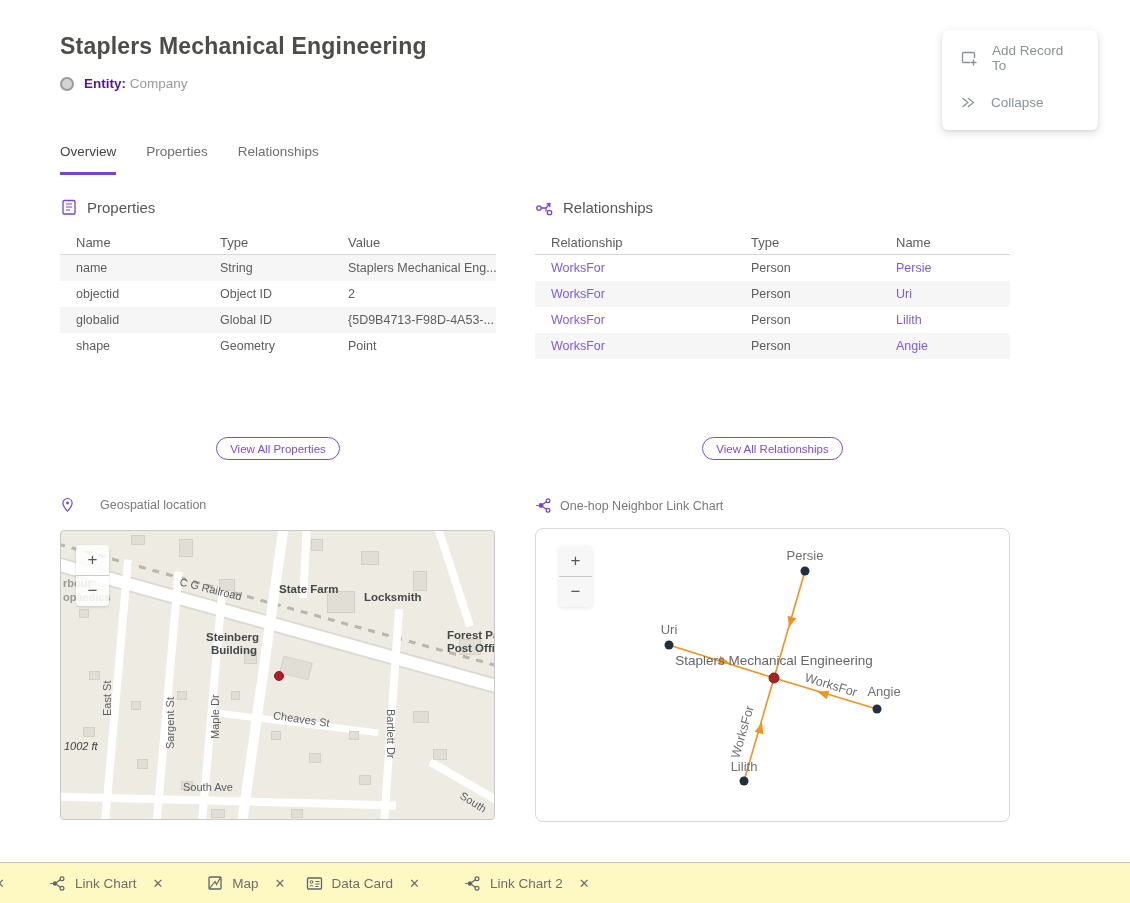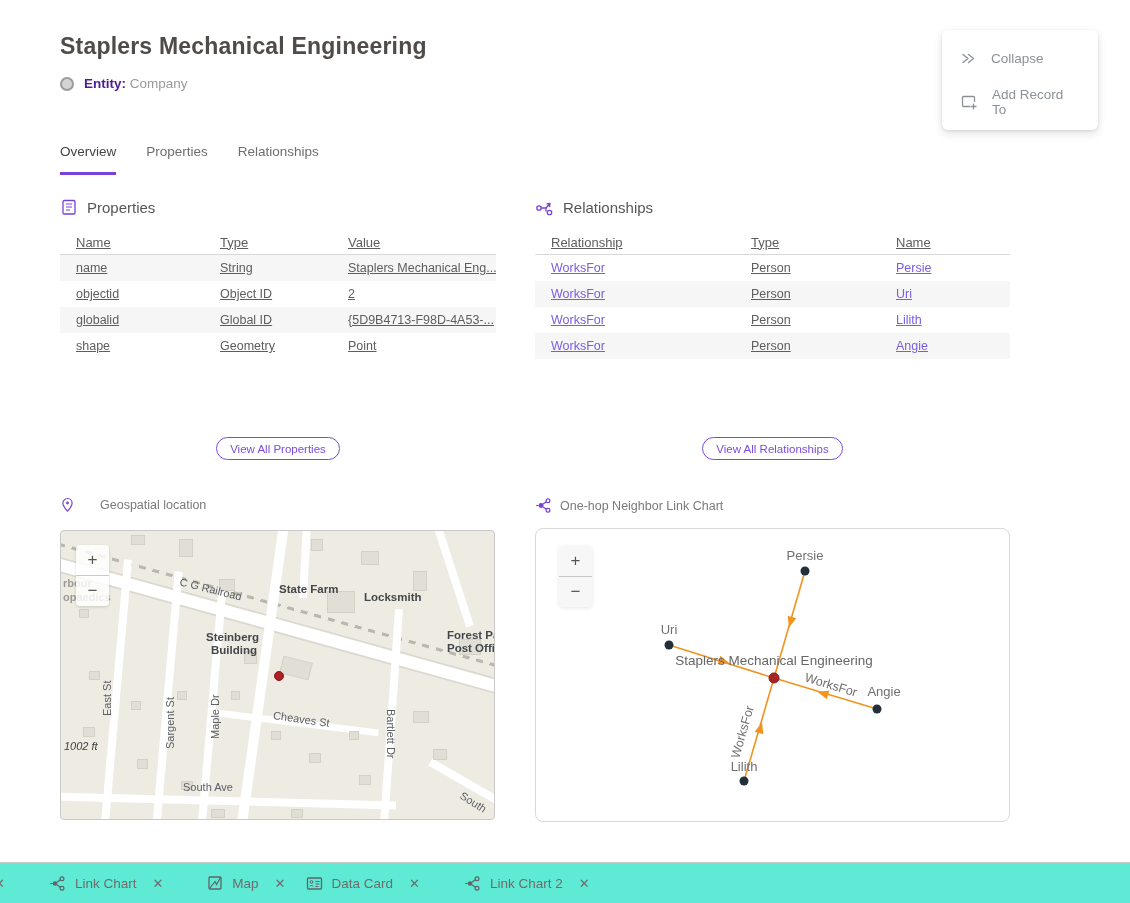--- a/index.html
+++ b/index.html
@@ -30,21 +30,21 @@
   .tab{padding-bottom:13px;cursor:pointer;}
   .tab.active{color:#454545;border-bottom:3px solid var(--accent);}
   
   .sec-head{display:flex;align-items:center;gap:9px;font-size:15px;color:#565656;}
   .sub-head{display:flex;align-items:center;gap:8px;font-size:12.5px;color:#7a7a7a;}
   
   .tbl{font-size:12.5px;}
   .tr{display:grid;height:26px;align-items:center;}
   .tr.head{height:25px;border-bottom:1px solid #d8d8d8;font-size:13px;color:#474747;}
   .tr.stripe{background:#f6f6f6;}
-  .td{padding-left:16px;white-space:nowrap;overflow:hidden;color:#5d5d5d;text-decoration:underline;}
+  .td{padding-left:16px;white-space:nowrap;overflow:hidden;color:#5d5d5d;}
   .props-cols{grid-template-columns:144px 128px 164px;}
   .rels-cols{grid-template-columns:200px 145px 130px;}
   .td.link{color:var(--link);cursor:pointer;}
   .btn-row{display:flex;justify-content:center;align-items:flex-end;}
   .pill{height:23px;display:inline-flex;align-items:center;padding:0 13px;border:1px solid #7a4bdf;border-radius:12px;color:#7a4bdf;font-size:11.5px;background:#fff;cursor:pointer;font-family:inherit;}
   
   .map-panel{left:60px;top:530px;width:435px;height:290px;border:1px solid #c9c9c9;border-radius:4px;background:var(--mapbg);overflow:hidden;}
   .chart-panel{left:535px;top:528px;width:475px;height:294px;border:1px solid #d9d9d9;border-radius:8px;background:#fff;overflow:hidden;}
   
   .road{position:absolute;background:#fff;}
@@ -52,51 +52,51 @@
   .mlabel{position:absolute;font-size:11px;color:#5b5e63;white-space:nowrap;}
   .mlabel.poi{color:#44474a;font-weight:700;font-size:11.5px;}
   .mlabel.dim{color:#9a9a96;font-weight:700;}
   .zoomctl{position:absolute;width:33px;border-radius:4px;display:flex;flex-direction:column;overflow:hidden;}
   .zoomctl button{all:unset;height:30px;display:flex;align-items:center;justify-content:center;font-size:17px;color:#555;cursor:pointer;}
   .zoomctl .divider{height:1px;background:#c9c9c9;}
   .map-zoom{left:15px;top:14px;background:rgba(255,255,255,.82);box-shadow:0 1px 3px rgba(0,0,0,.15);}
   .chart-zoom{left:23px;top:17px;background:#f7f7f7;box-shadow:0 1px 4px rgba(0,0,0,.1);}
   .red-dot{position:absolute;width:10px;height:10px;border-radius:50%;background:#ae1e24;border:1px solid #8c181d;}
   
-  .bottom-bar{left:0;top:862px;width:1130px;height:41px;background:#5eead4;border-top:1px solid #c5c5c5;display:flex;align-items:center;color:#6d6d6d;font-size:13.5px;}
+  .bottom-bar{left:0;top:862px;width:1130px;height:41px;background:#fef9c3;border-top:1px solid #c5c5c5;display:flex;align-items:center;color:#6d6d6d;font-size:13.5px;}
   .bbar-close{color:#6d6d6d;font-size:13px;cursor:pointer;}
   .btab{display:flex;align-items:center;gap:9px;cursor:pointer;}
   .btab .x{margin-left:7px;}
   svg{display:block;}
 </style>
 </head>
 <body>
 
 <h1 class="abs page-title">Staplers Mechanical Engineering</h1>
 
 <div class="abs entity-row">
   <span class="entity-dot"></span>
   <span><b class="entity-label">Entity:</b>
   <span class="entity-value">Company</span></span>
 </div>
 
 <div class="abs menu-card">
   <div class="menu-item">
-    <svg width="17" height="17" viewBox="0 0 17 17">
-      <path d="M3 4.5 L8 8.5 L3 12.5 M8.5 4.5 L13.5 8.5 L8.5 12.5" fill="none" stroke="#8b9196" stroke-width="1.4" stroke-linecap="round" stroke-linejoin="round"></path>
-    </svg>
-    <span>Collapse</span>
-  </div>
-  <div class="menu-item">
     <svg width="18" height="18" viewBox="0 0 18 18">
       <rect x="2.5" y="3.5" width="12" height="10" rx="1" fill="none" stroke="#8b9196" stroke-width="1.3"></rect>
       <rect x="10" y="9" width="8" height="8" fill="#fff"></rect>
       <path d="M13.5 10.5v6 M10.5 13.5h6" stroke="#8b9196" stroke-width="1.3"></path>
     </svg>
     <span>Add Record To</span>
+  </div>
+  <div class="menu-item">
+    <svg width="17" height="17" viewBox="0 0 17 17">
+      <path d="M3 4.5 L8 8.5 L3 12.5 M8.5 4.5 L13.5 8.5 L8.5 12.5" fill="none" stroke="#8b9196" stroke-width="1.4" stroke-linecap="round" stroke-linejoin="round"></path>
+    </svg>
+    <span>Collapse</span>
   </div>
 </div>
 
 <nav class="abs tabs">
   <div class="tab active">Overview</div>
   <div class="tab">Properties</div>
   <div class="tab">Relationships</div>
 </nav>
 
 <div class="abs sec-head" style="left:60px;top:198px;">

